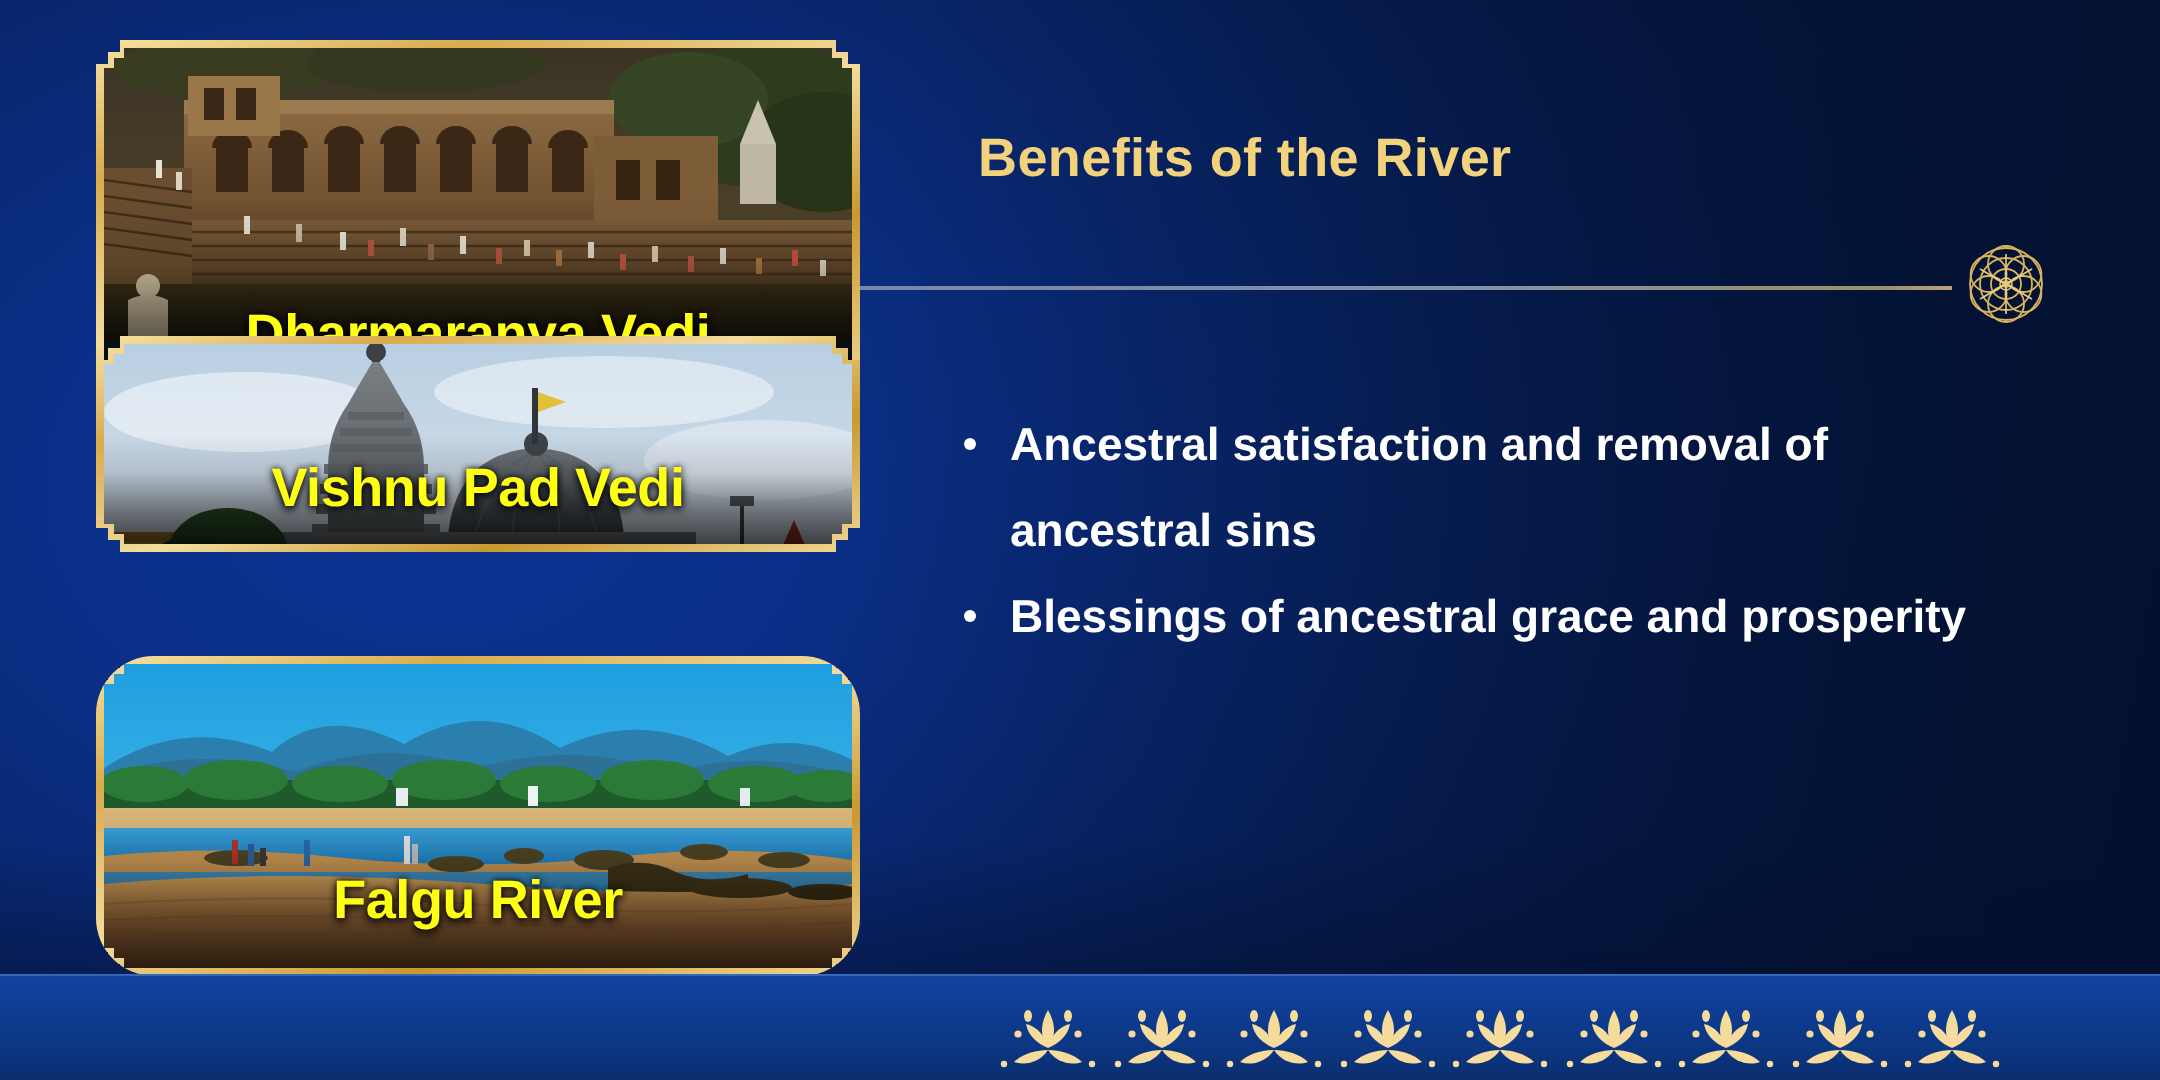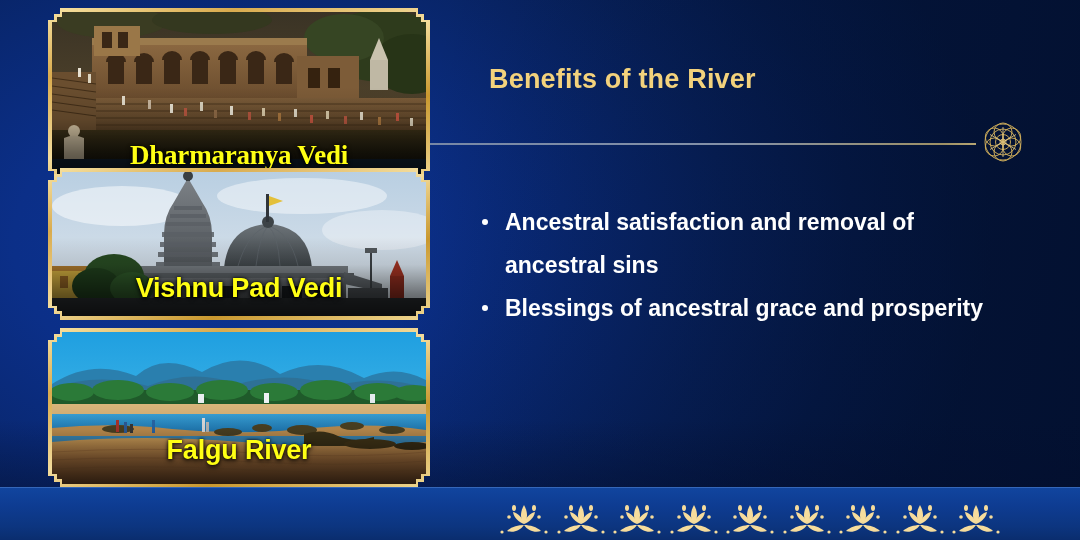--- a/index.html
+++ b/index.html
@@ -91,23 +91,23 @@
     left: 0; right: 0;
     bottom: 6px;
     text-align: center;
     color: #ffff14;
     font-size: 27px;
     font-weight: 700;
     letter-spacing: -0.2px;
     text-shadow: 0 2px 5px rgba(0,0,0,0.85), 0 0 3px rgba(0,0,0,0.9);
   }
 
-  #card1 { top: 8px;   height: 175px; font-family: Liberation Serif, serif; }
-  #card2 { top: 168px; height: 152px; }
-  #card3 { top: 328px; height: 160px; }
+  #card1 { top: 20px;   height: 175px; }
+  #card2 { top: 168px; height: 108px; }
+  #card3 { top: 328px; height: 160px; border-radius: 29px; }
 
   #card1 .card-label { bottom: 8px; }
   #card2 .card-label { bottom: 12px; }
   #card3 .card-label { bottom: 18px; }
 
   
   #title {
     position: absolute;
     left: 489px;
     top: 64px;

